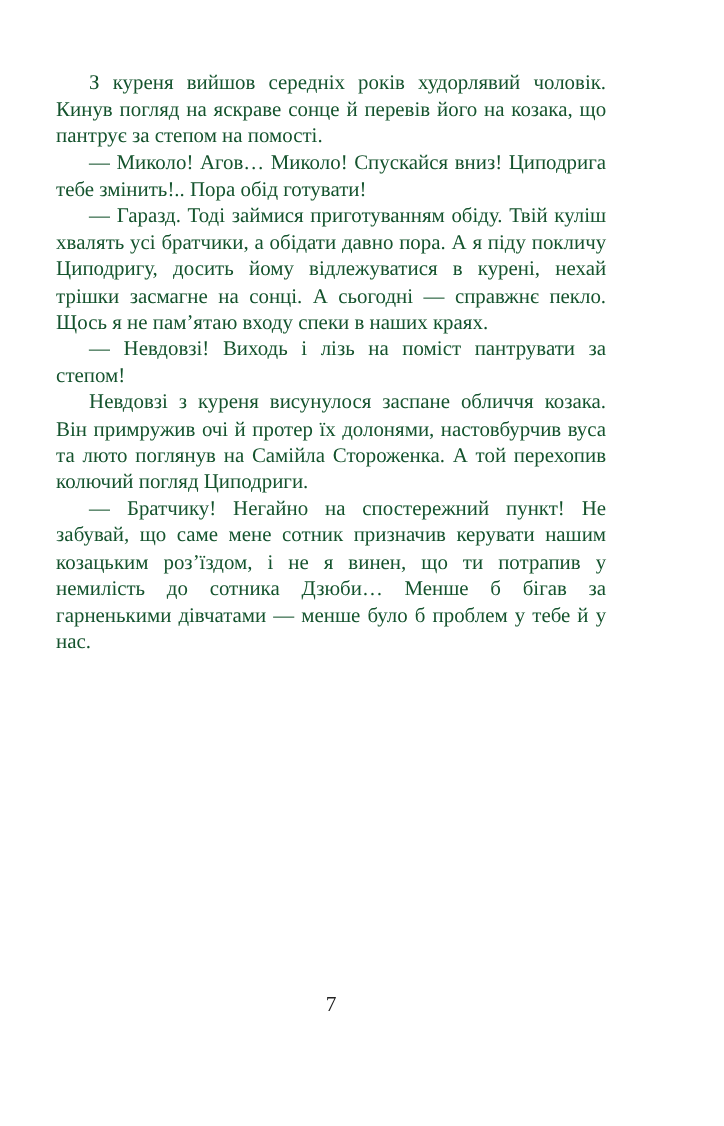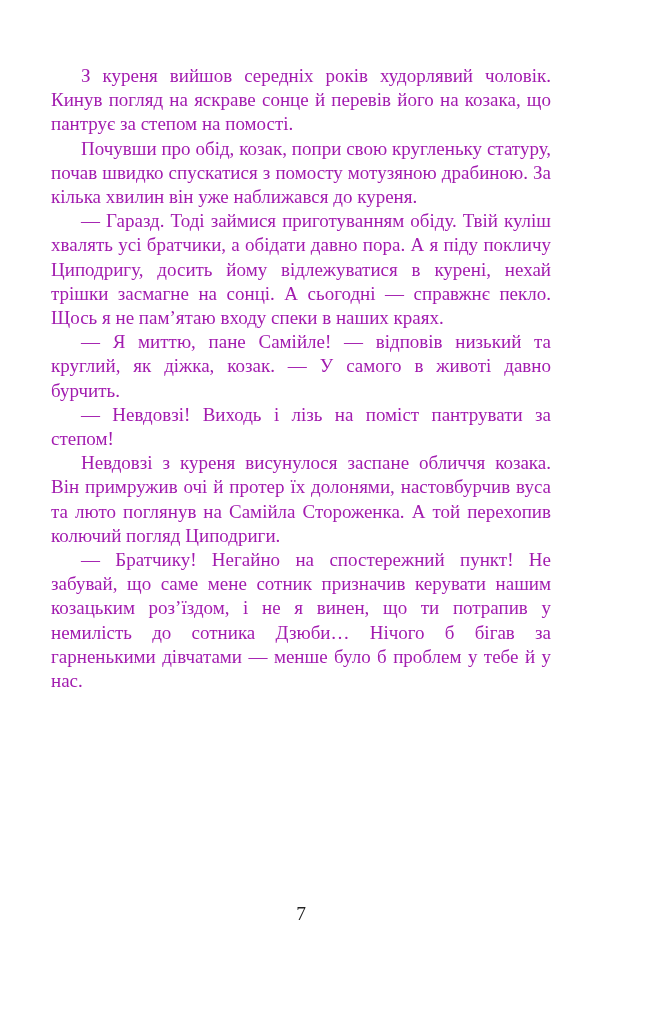--- a/index.html
+++ b/index.html
@@ -17,21 +17,21 @@
     width: 658px;
     height: 1024px;
     background: #ffffff;
     overflow: hidden;
   }
   .text-block {
     position: absolute;
     left: 51px;
     top: 64px;
     width: 500px;
-    color: #a21caf;
+    color: #14532d;
     font-size: 19px;
     line-height: 24.2px;
     text-align: justify;
     hyphens: auto;
     -webkit-hyphens: auto;
   }
   .para {
     margin: 0;
     padding: 0;
     text-indent: 30px;
@@ -46,21 +46,20 @@
     font-size: 19.5px;
     line-height: 24px;
   }
 </style>
 </head>
 <body>
 
 <div class="page">
   <div class="text-block">
       <p class="para">З куреня вийшов середніх років худорлявий чоловік. Кинув погляд на яскраве сонце й перевів його на козака, що пантрує за степом на помості.</p>
-      <p class="para">Почувши про обід, козак, попри свою кругленьку статуру, почав швидко спускатися з помосту мотузяною драбиною. За кілька хвилин він уже наближався до куреня.</p>
+      <p class="para">— Миколо! Агов… Миколо! Спускайся вниз! Циподрига тебе змінить!.. Пора обід готувати!</p>
       <p class="para">— Гаразд. Тоді займися приготуванням обіду. Твій куліш хвалять усі братчики, а обідати давно пора. А я піду покличу Циподригу, досить йому відлежуватися в курені, нехай трішки засмагне на сонці. А сьогодні — справжнє пекло. Щось я не пам’ятаю входу спеки в наших краях.</p>
-      <p class="para">— Я миттю, пане Самійле! — відповів низький та круглий, як діжка, козак. — У самого в животі давно бурчить.</p>
       <p class="para">— Невдовзі! Виходь і лізь на поміст пантрувати за степом!</p>
       <p class="para">Невдовзі з куреня висунулося заспане обличчя козака. Він примружив очі й протер їх долонями, настовбурчив вуса та люто поглянув на Самійла Стороженка. А той перехопив колючий погляд Циподриги.</p>
-      <p class="para">— Братчику! Негайно на спостережний пункт! Не забувай, що саме мене сотник призначив керувати нашим козацьким роз’їздом, і не я винен, що ти потрапив у немилість до сотника Дзюби… Нічого б бігав за гарненькими дівчатами — менше було б проблем у тебе й у нас.</p>
+      <p class="para">— Братчику! Негайно на спостережний пункт! Не забувай, що саме мене сотник призначив керувати нашим козацьким роз’їздом, і не я винен, що ти потрапив у немилість до сотника Дзюби… Менше б бігав за гарненькими дівчатами — менше було б проблем у тебе й у нас.</p>
     </div>
   <div class="folio">7</div>
 </div>
 
 </body></html>

